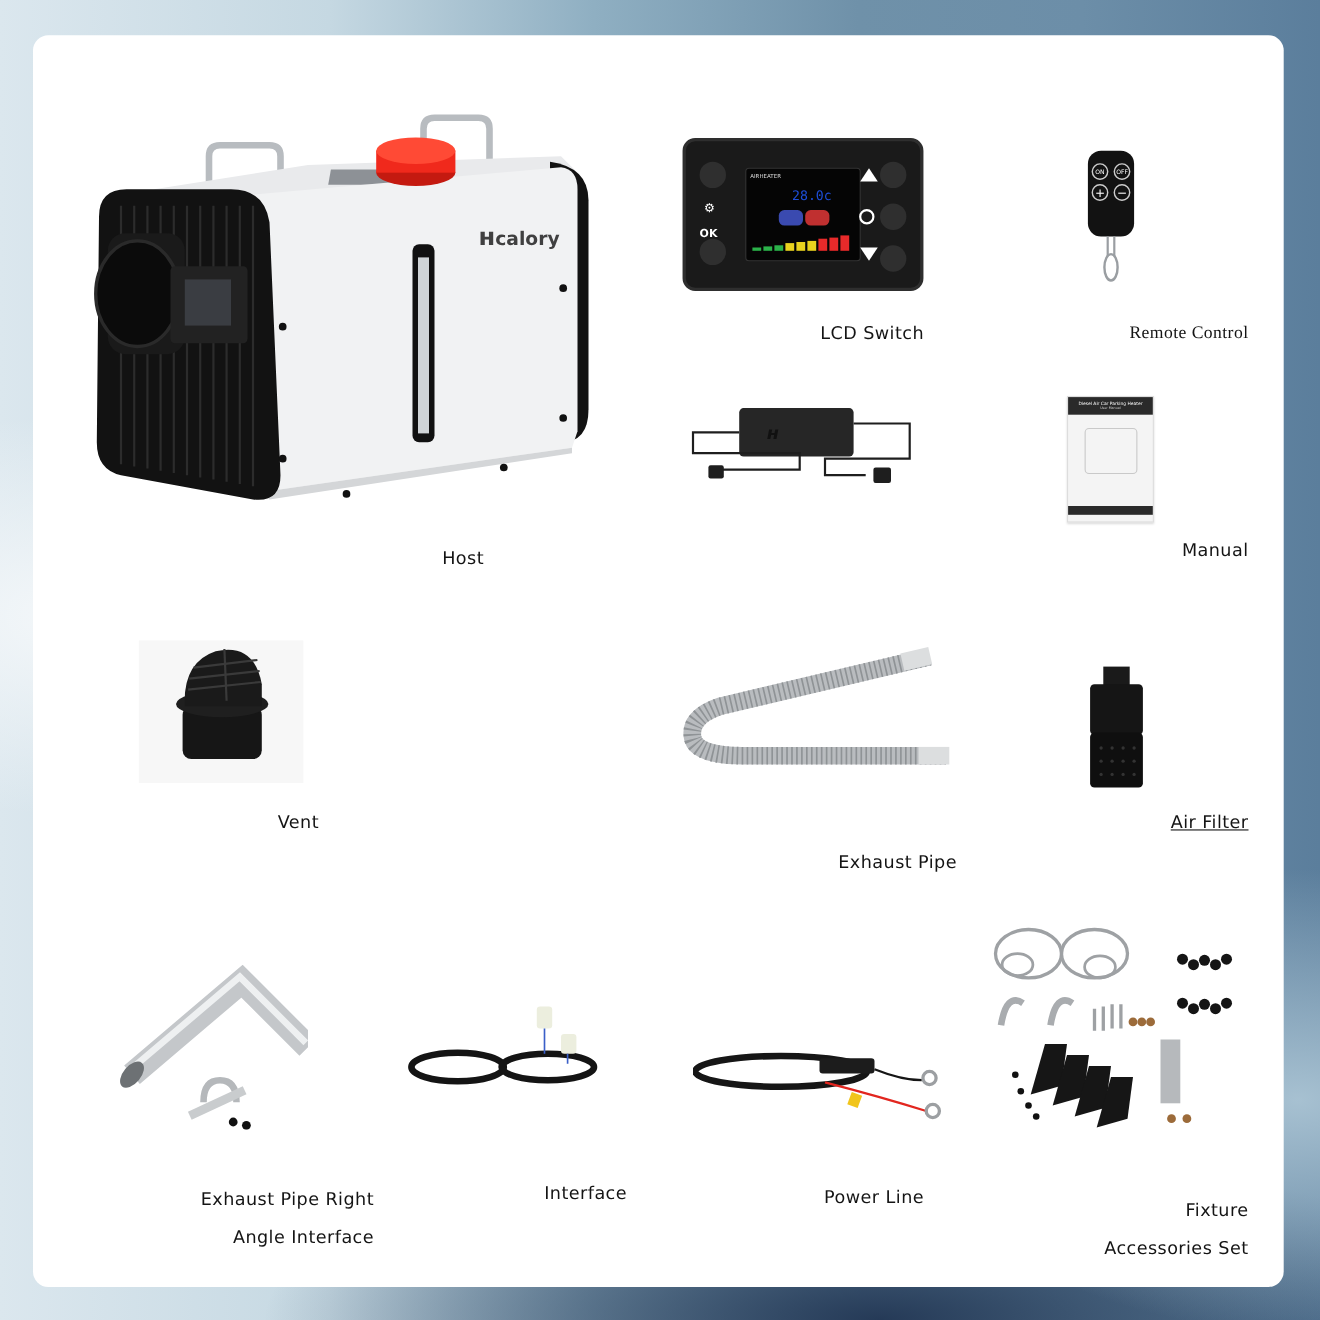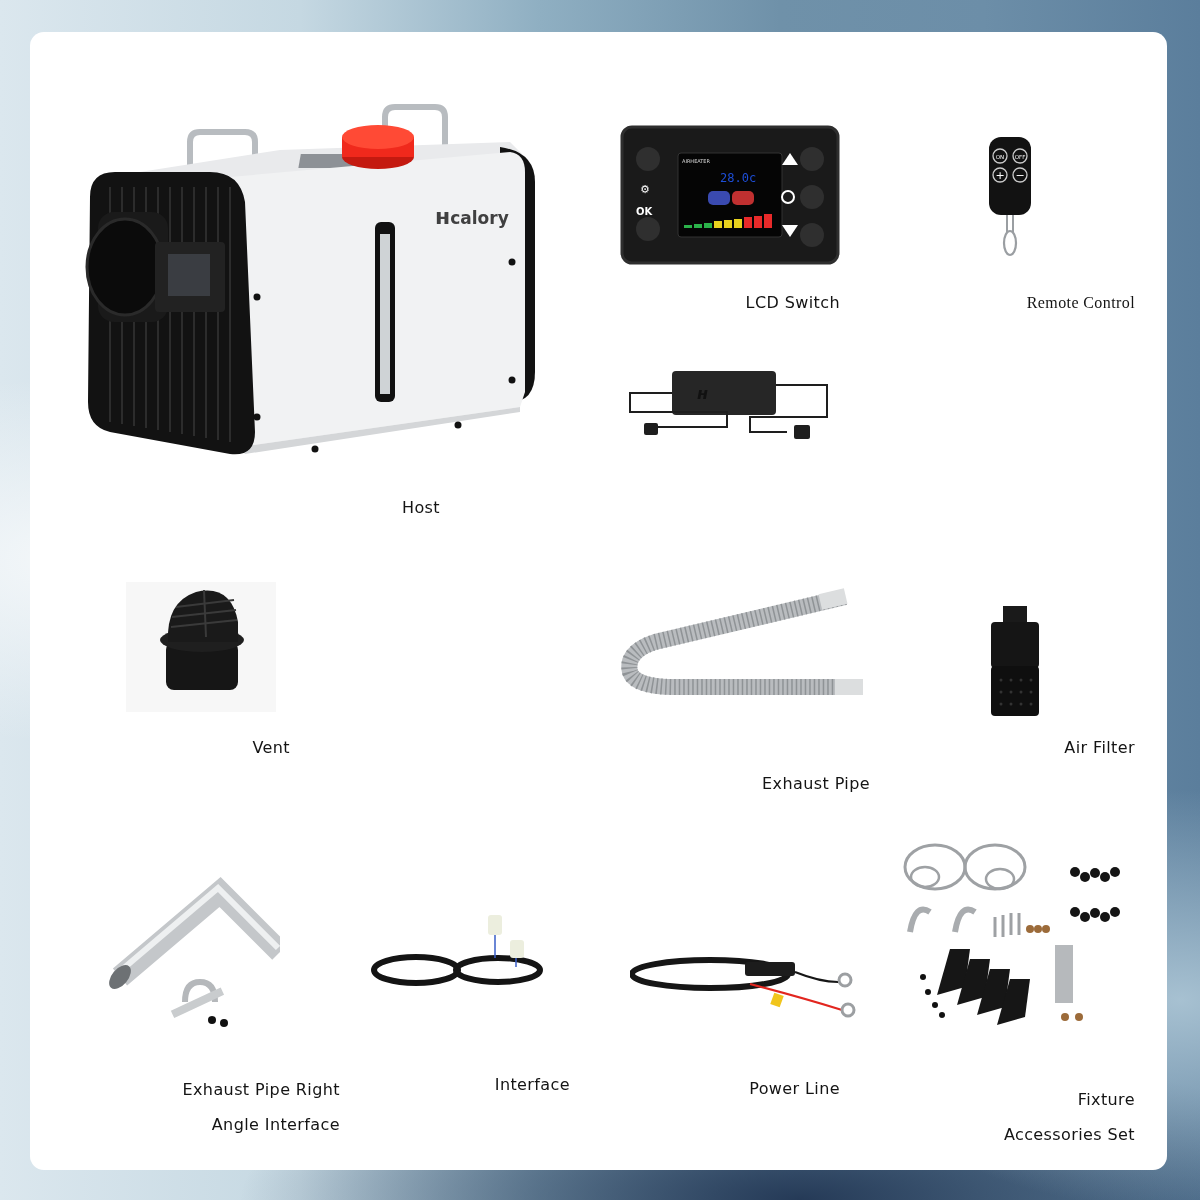--- a/index.html
+++ b/index.html
@@ -139,20 +139,31 @@
     <svg class="art" width="220" height="100" viewBox="0 0 220 100" style="left:12px;top:0px;">
       <rect x="50" y="4" width="104" height="44" rx="4" fill="#262626"></rect>
       <text x="75" y="32" fill="#111" font-size="16" font-weight="bold" font-style="italic" font-family="DejaVu Sans, sans-serif">н</text>
       <path d="M50 26 H8 V45 H105 V60 H30" fill="none" stroke="#1e1e1e" stroke-width="2"></path>
       <path d="M154 18 H205 V50 H128 V65 H165" fill="none" stroke="#1e1e1e" stroke-width="2"></path>
       <rect x="22" y="56" width="14" height="12" rx="2" fill="#1e1e1e"></rect>
       <rect x="172" y="58" width="16" height="14" rx="2" fill="#1e1e1e"></rect>
     </svg>
   </div>
 
+  <div class="item" style="left:855px;top:325px;width:250px;height:170px;">
+    <div style="position:absolute;left:85px;top:3px;width:77px;height:113px;background:#f4f4f4;border:1px solid #ddd;box-shadow:0 1px 2px rgba(0,0,0,0.15);">
+      <div style="background:#2a2a2a;height:16px;">
+        <div style="font-size:4px;color:#fff;text-align:center;padding-top:3px;">Diesel Air Car Parking Heater</div>
+        <div style="font-size:3px;color:#ccc;text-align:center;">User Manual</div>
+      </div>
+      <div style="margin:12px auto 0;width:46px;height:40px;border:1px solid #c9c9c9;border-radius:4px;"></div>
+      <div style="position:absolute;left:0;right:0;bottom:6px;height:8px;background:#2a2a2a;"></div>
+    </div>
+    <div class="label" style="left:0;top:125px;width:250px;">Manual</div>
+  </div>
 
   <div class="item" style="left:60px;top:550px;width:200px;height:190px;">
     <svg class="art" width="150" height="130" viewBox="0 0 150 130" style="left:36px;top:0;">
       <rect x="0" y="0" width="150" height="130" fill="#f7f7f7"></rect>
       <rect x="40" y="60" width="72" height="48" rx="8" fill="#161616"></rect>
       <ellipse cx="76" cy="58" rx="42" ry="12" fill="#1f1f1f"></ellipse>
       <path d="M42 60 Q40 20 70 10 Q105 2 112 40 L112 60 Z" fill="#1a1a1a"></path>
       <g stroke="#3a3a3a" stroke-width="2">
           <line x1="50" y1="25" x2="108" y2="18"></line>
           <line x1="46" y1="35" x2="110" y2="28"></line>
@@ -187,21 +198,21 @@
           <circle cx="16" cy="90" r="1.5"></circle>
           <circle cx="26" cy="90" r="1.5"></circle>
           <circle cx="36" cy="90" r="1.5"></circle>
           <circle cx="46" cy="90" r="1.5"></circle>
           <circle cx="16" cy="102" r="1.5"></circle>
           <circle cx="26" cy="102" r="1.5"></circle>
           <circle cx="36" cy="102" r="1.5"></circle>
           <circle cx="46" cy="102" r="1.5"></circle>
         </g>
     </svg>
-    <div class="label" style="left:0;top:128px;width:250px;">Air Filter</div>
+    <div class="label" style="left:0;top:128px;width:250px;text-decoration:underline;">Air Filter</div>
   </div>
 
   <div class="item" style="left:20px;top:845px;width:290px;height:260px;">
     <svg class="art" width="180" height="150" viewBox="0 0 180 150" style="left:50px;top:0;">
       <path d="M30 100 L130 15 L190 75" fill="none" stroke="#c4c7ca" stroke-width="22" stroke-linejoin="miter" transform="translate(-10,0)"></path>
       <path d="M30 100 L130 15 L190 75" fill="none" stroke="#eef0f1" stroke-width="6" transform="translate(-12,-4)"></path>
       <ellipse cx="20" cy="100" rx="8" ry="14" fill="#6d7174" transform="rotate(40 20 100)"></ellipse>
       <path d="M85 125 Q85 105 100 105 Q115 105 115 125" fill="none" stroke="#b5b8bb" stroke-width="6"></path>
       <rect x="70" y="122" width="55" height="8" fill="#c9ccce" transform="rotate(-25 97 126)"></rect>
       <circle cx="112" cy="143" r="4" fill="#111"></circle>

